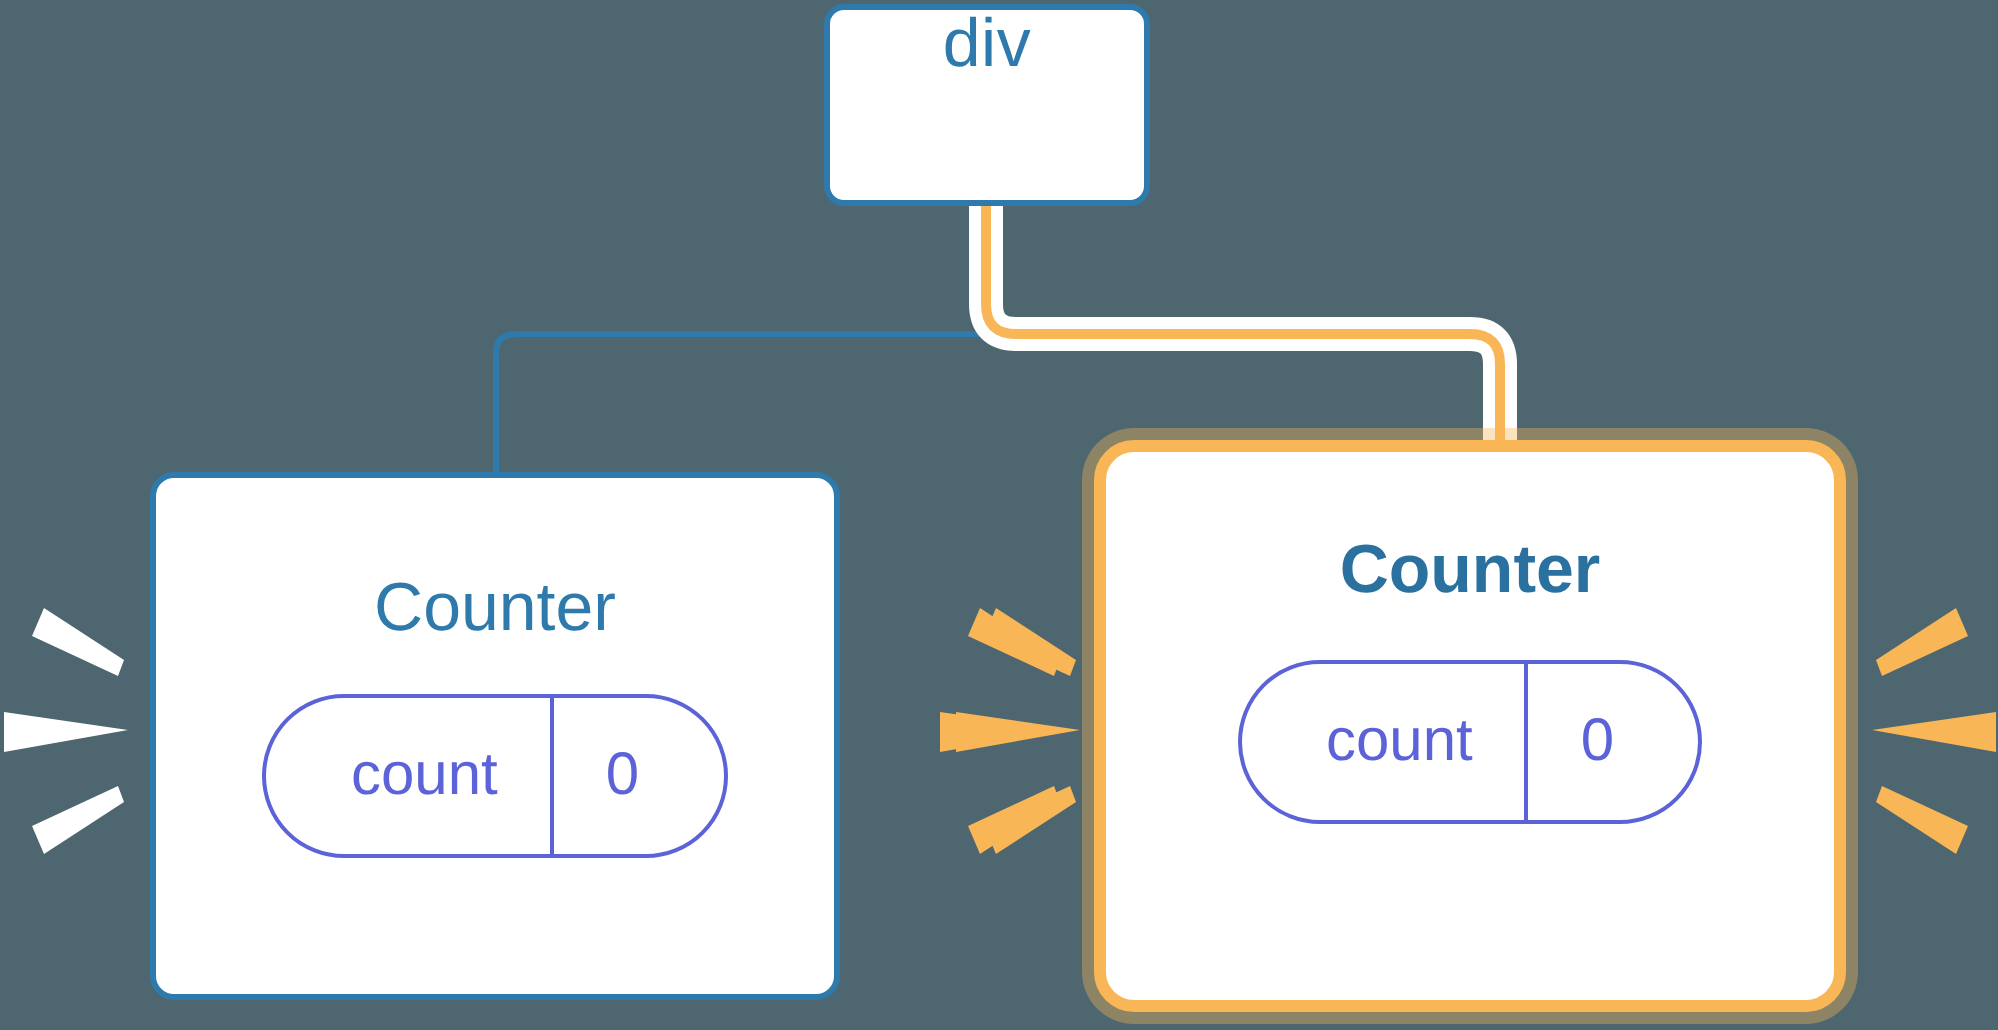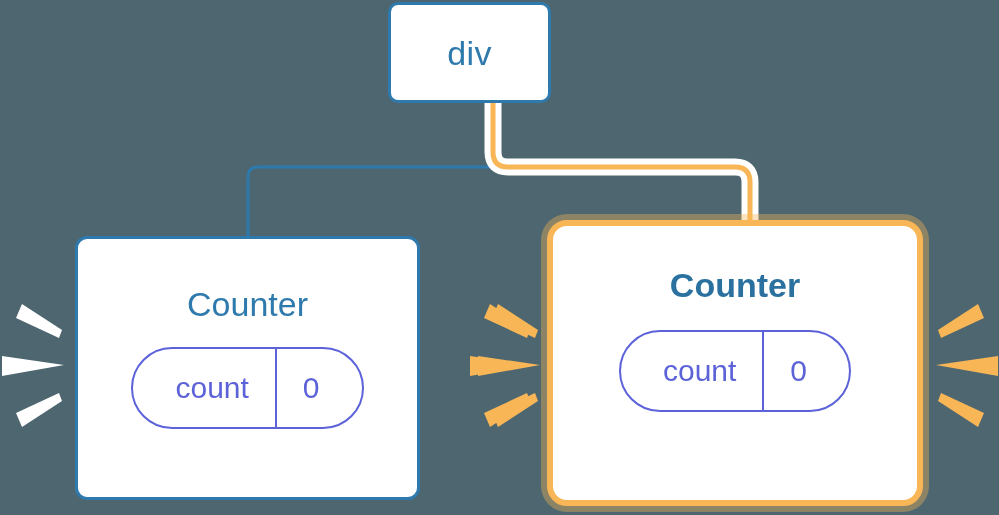--- a/index.html
+++ b/index.html
@@ -33,27 +33,27 @@
   .node {
     position: absolute;
     background: #ffffff;
     box-sizing: border-box;
     display: flex;
     flex-direction: column;
     align-items: center;
   }
 
   .node-div {
-    left: 388px;
+    left: 412px;
     top: 2px;
     width: 163px;
     height: 101px;
     border: 3px solid #2e7aad;
     border-radius: 10px;
-    justify-content: center;
+    justify-content: flex-start;
     z-index: 5;
   }
   .node-div .node-title {
     font-size: 34px;
     color: #2e7aad;
     font-weight: 400;
     letter-spacing: 0.3px;
     line-height: 1;
   }
 

